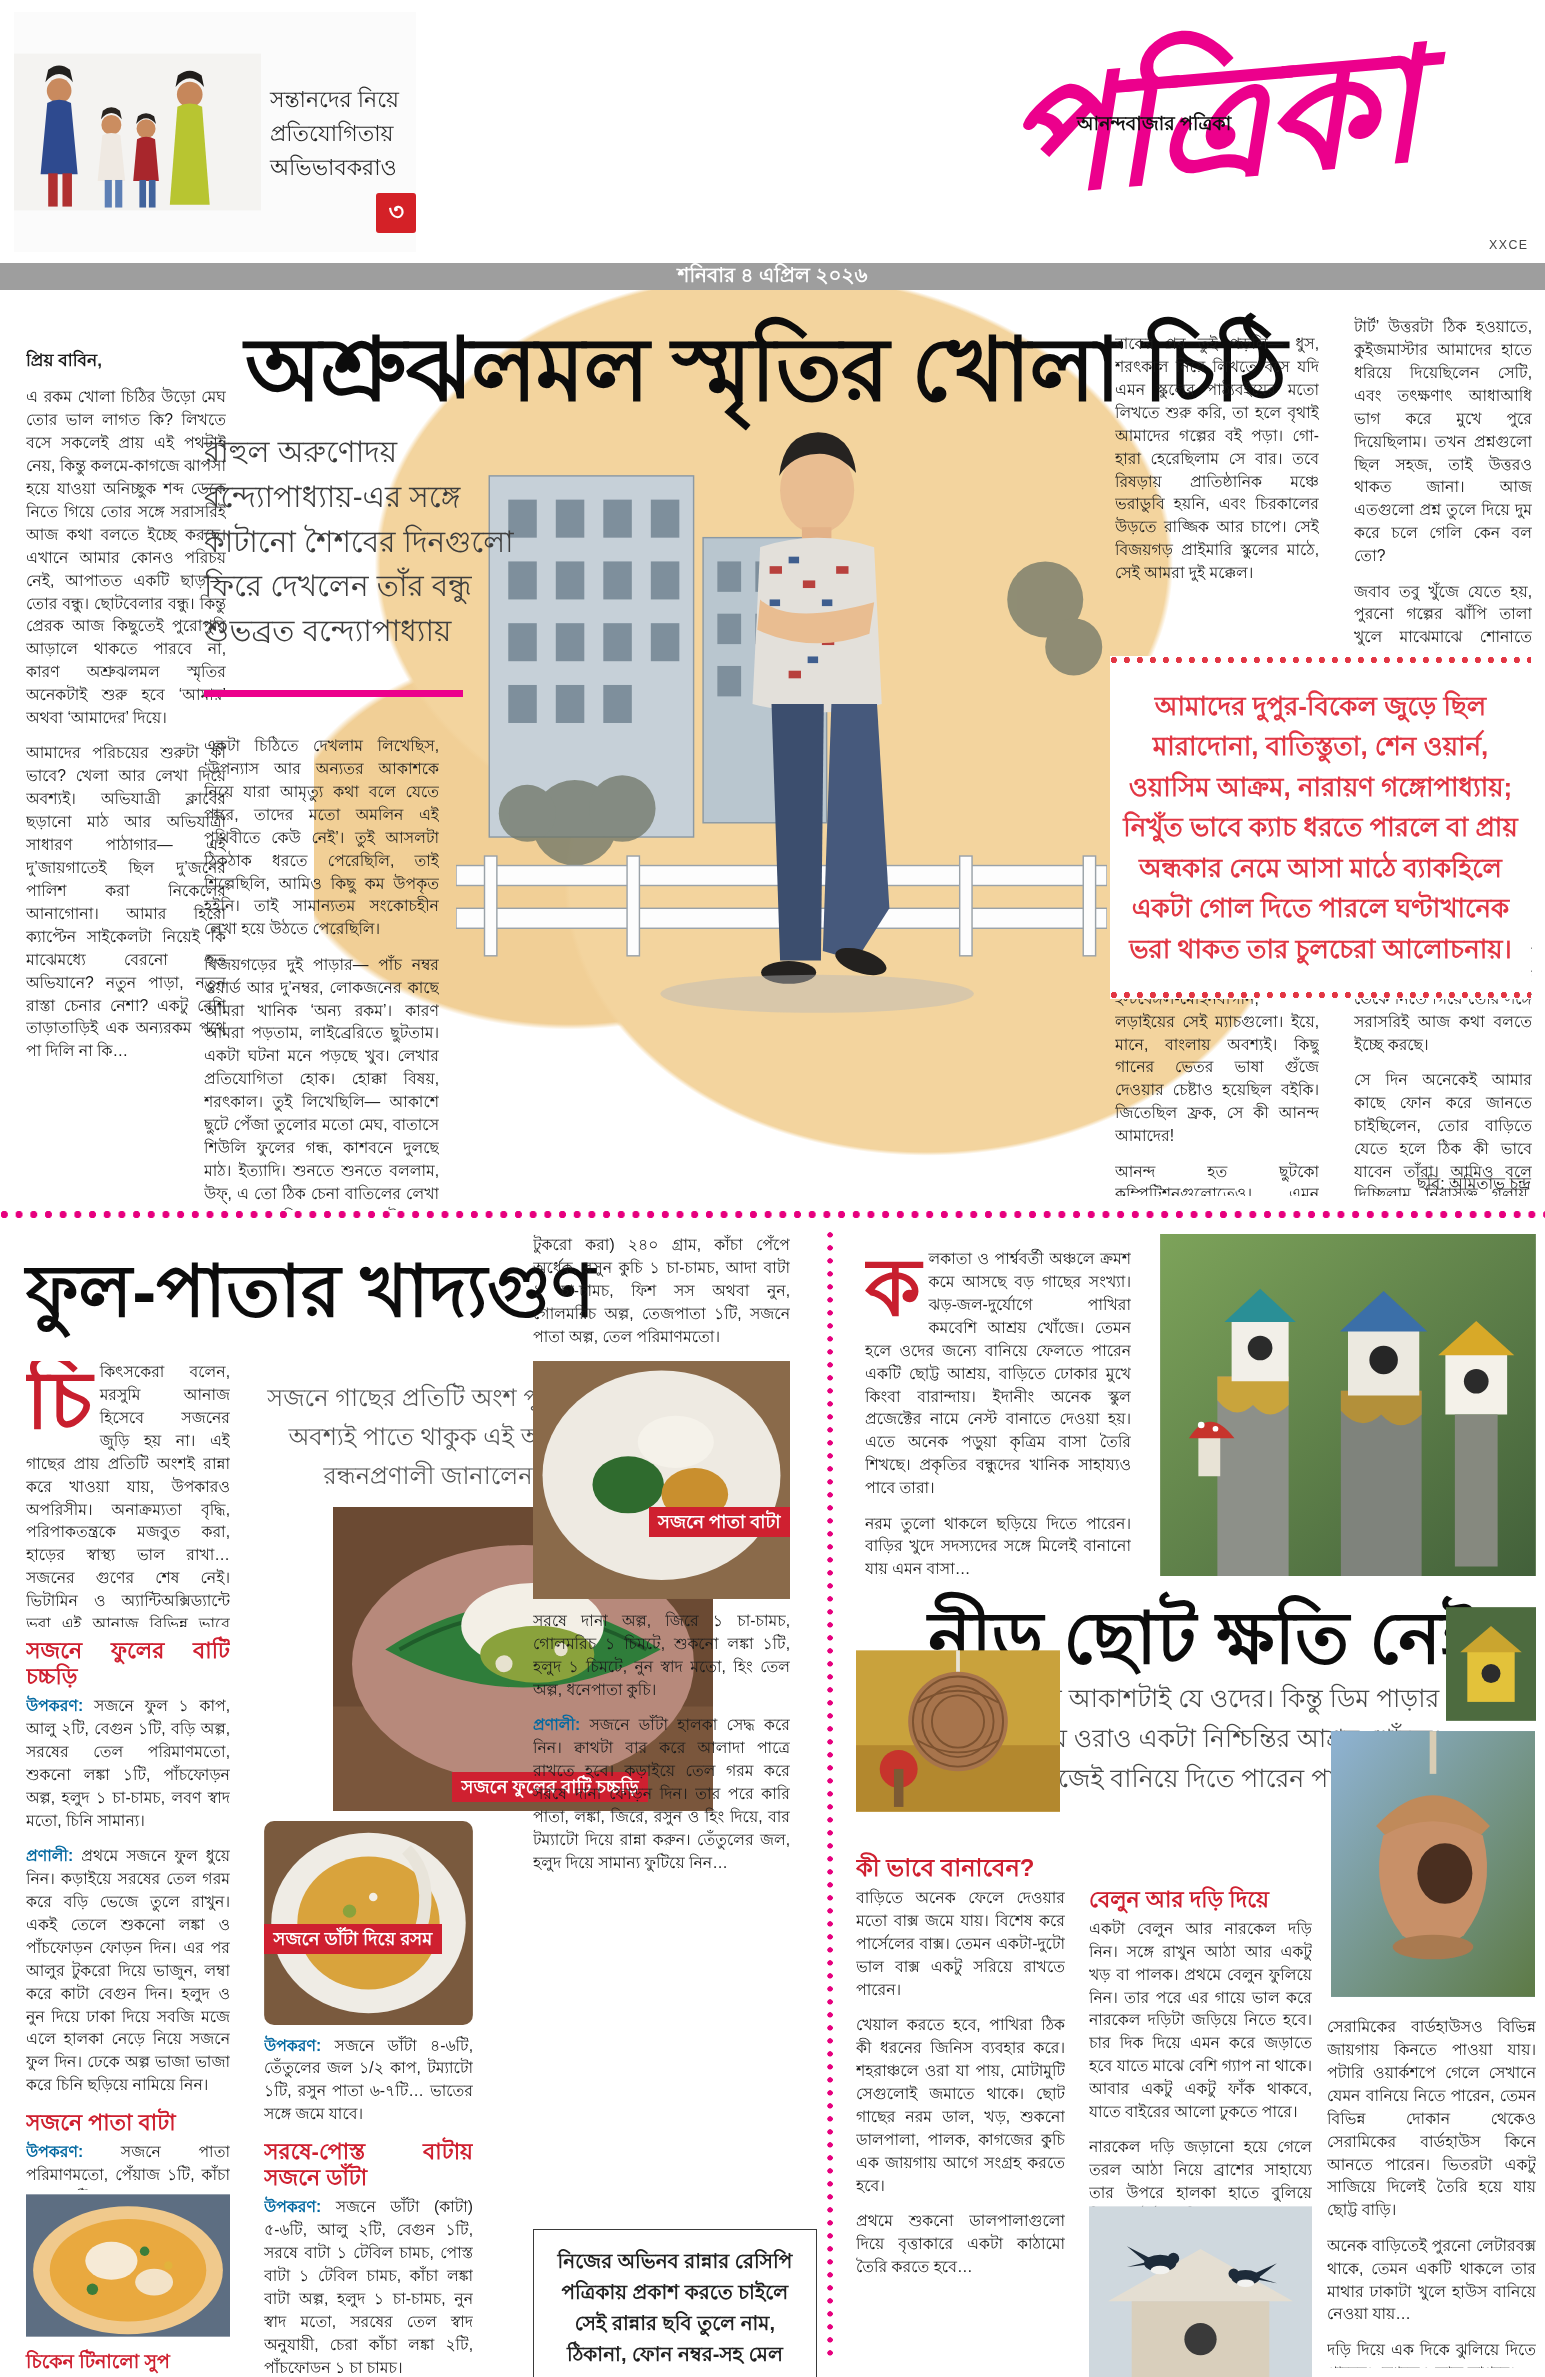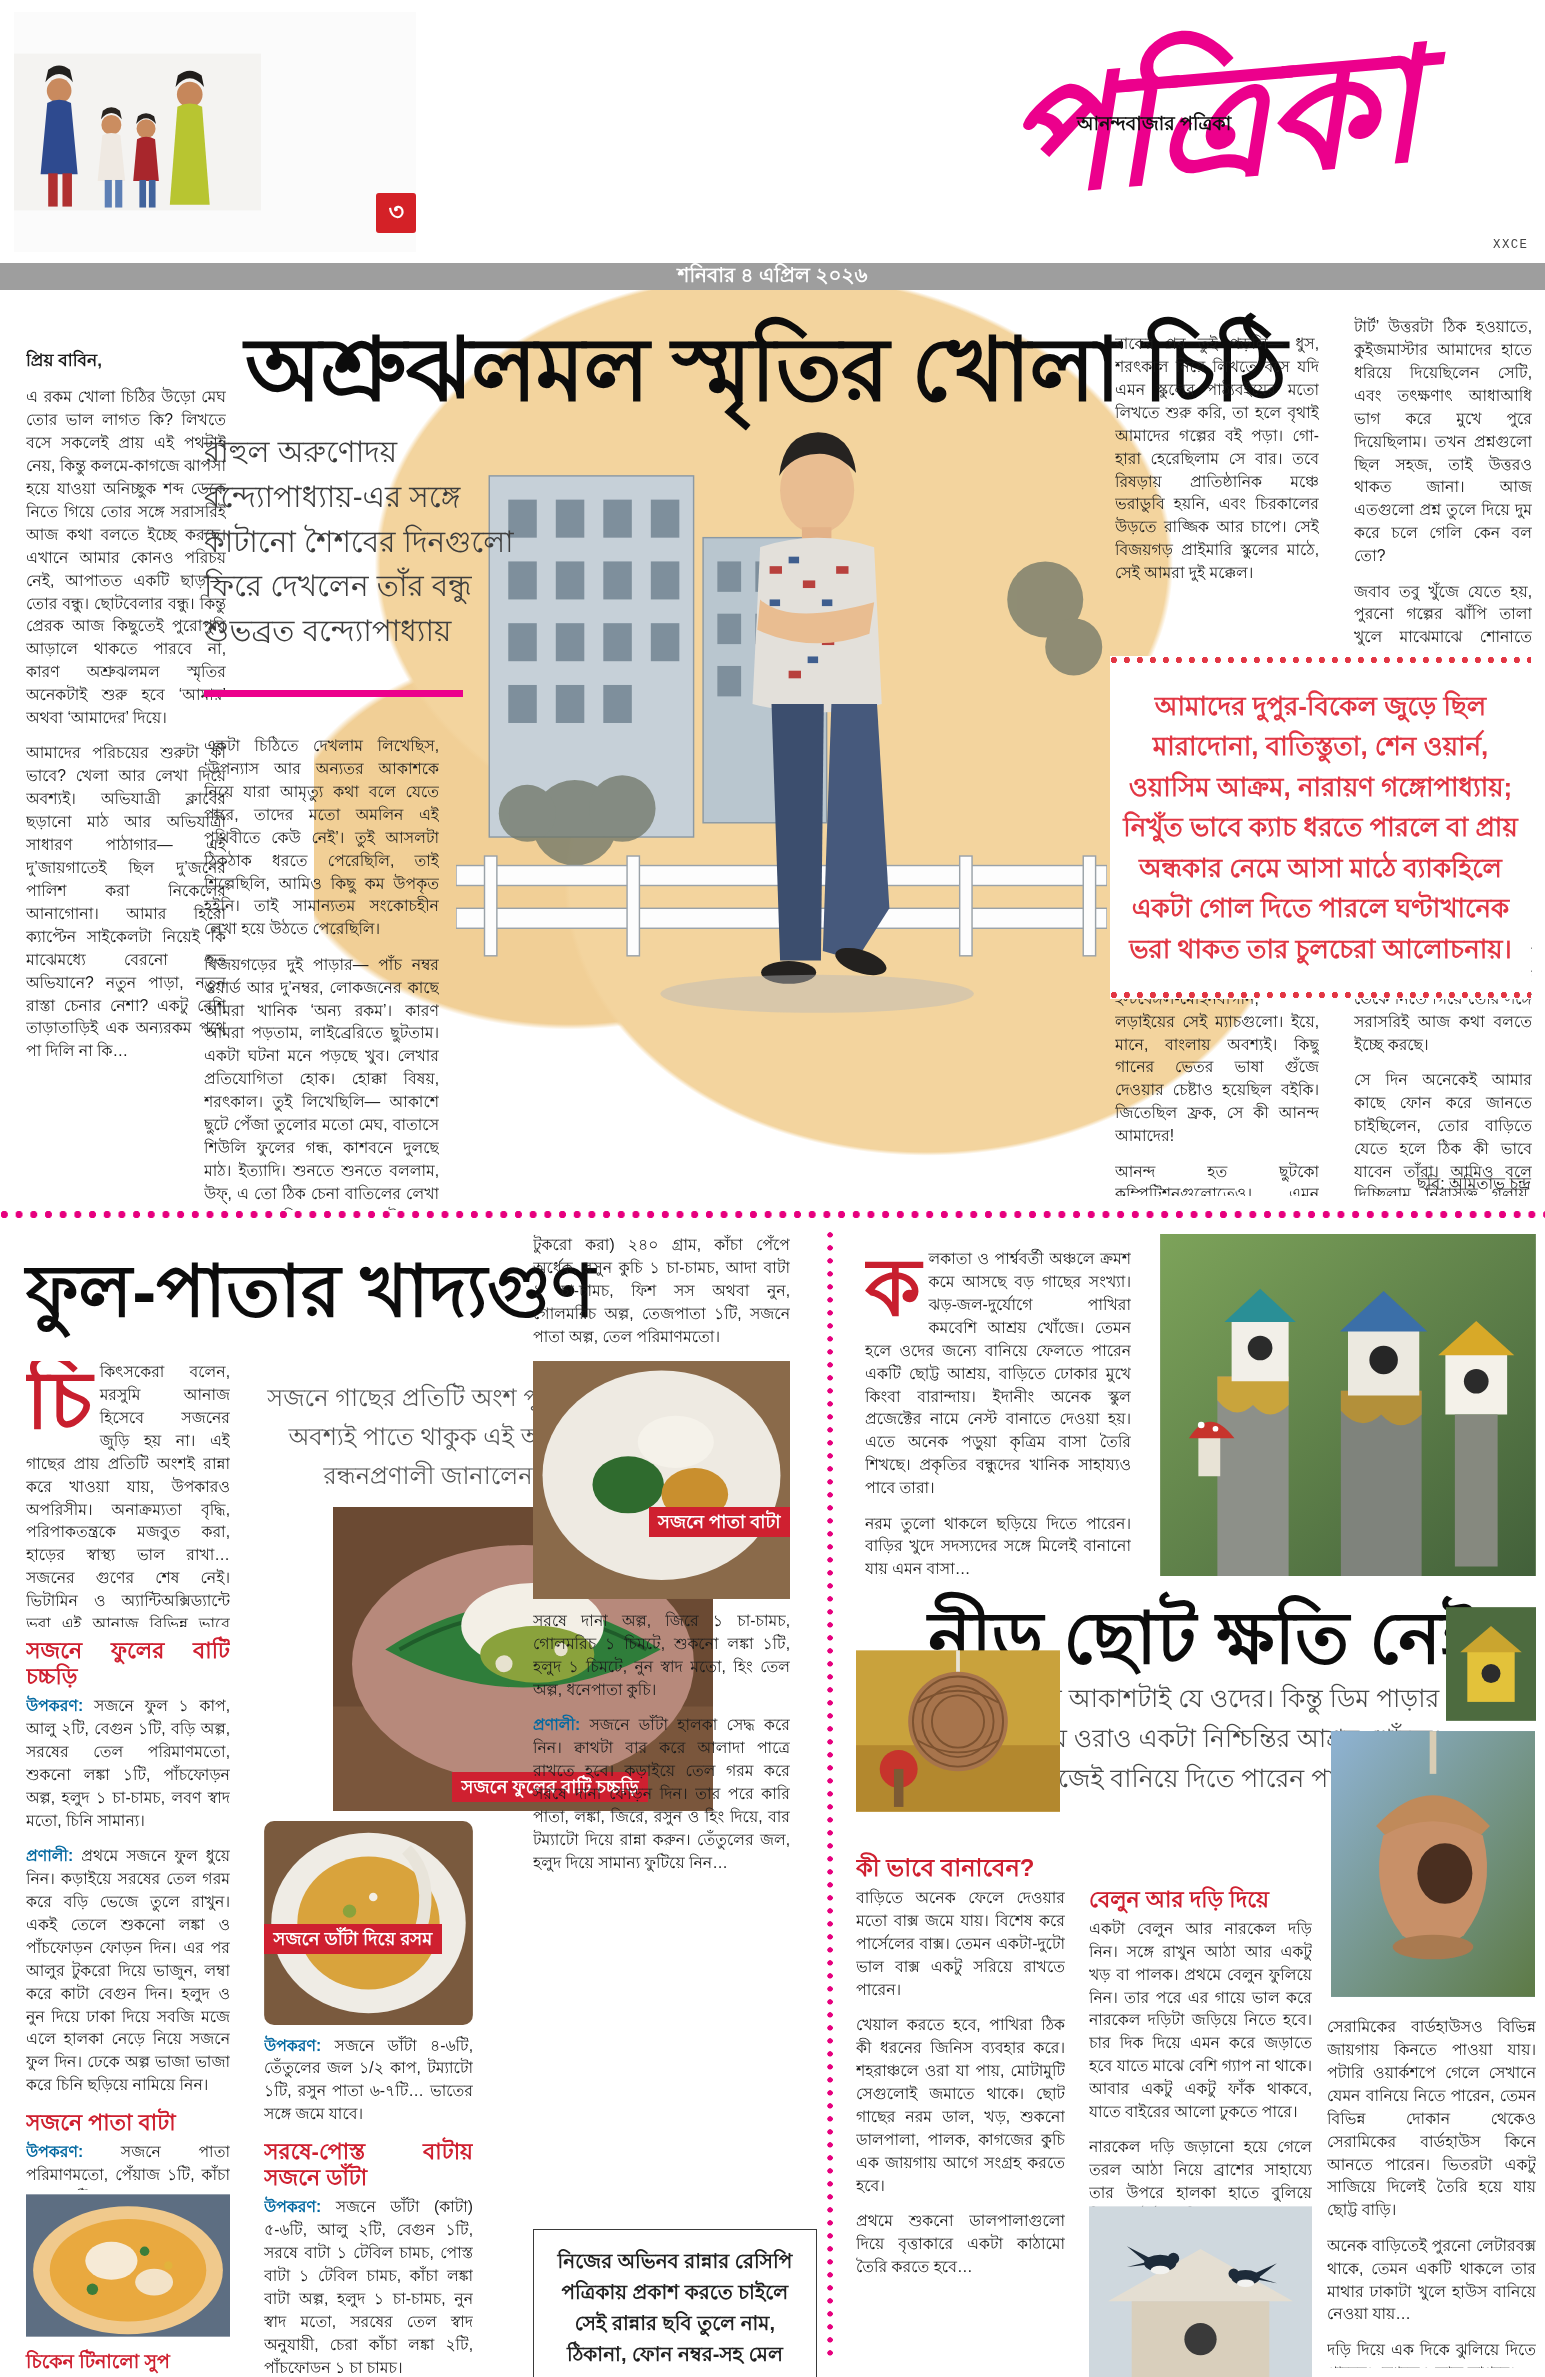--- a/index.html
+++ b/index.html
@@ -12,21 +12,21 @@
 
   
   .promo{left:14.3px;top:12px;width:402px;height:240px;display:flex;background:#fbfbfb;}
   .promo svg{flex:0 0 247px;height:100%;}
   .promo-txt{padding:71px 4.8px 0 8.6px;font-size:22px;line-height:1.55;color:#2b2b2b;position:relative;width:143px;}
   .page-badge{position:absolute;right:0;bottom:19px;width:40px;height:40px;background:#d42127;color:#fff;
               display:flex;align-items:center;justify-content:center;font-size:24px;font-weight:bold;border-radius:2.9px;}
   .paper-name{left:1077px;top:93px;font-size:19px;font-weight:bold;color:#101010;z-index:3;margin-top:16px;}
   .logo{left:906px;top:28.5px;width:613px;height:223px;font-size:157px;font-weight:800;font-style:italic;
         color:#ec008c;transform:rotate(-5deg);letter-spacing:-3.8px;z-index:2;line-height:1.2;text-align:center;}
-  .edition{right:16.6px;top:238px;font-size:12.4px;letter-spacing:1.4px;color:#444;font-family:Liberation Mono, monospace;}
+  .edition{right:16.6px;top:238px;font-size:12.4px;letter-spacing:1.4px;color:#444;}
   .datebar{left:0;top:263px;width:1545px;height:27px;background:#9e9e9e;display:flex;align-items:center;justify-content:center;}
   .datebar span{color:#fff;font-size:20px;font-weight:bold;}
 
   
   .splash{left:314px;top:290px;width:1022px;height:913px;z-index:0;
           background:radial-gradient(ellipse 55% 45% at 45% 30%,#f3d49e 70%,rgba(243,212,158,0) 71%),
                      radial-gradient(ellipse 50% 42% at 60% 65%,#f3d49e 70%,rgba(243,212,158,0) 71%),
                      radial-gradient(ellipse 40% 30% at 25% 60%,#f1cf96 68%,rgba(243,212,158,0) 70%);}
   .lead-headline{left:209px;top:302px;width:1113px;font-size:88px;font-weight:800;color:#0c0c0c;
                  white-space:nowrap;z-index:2;letter-spacing:-1px;text-align:center;}
@@ -107,20 +107,21 @@
     <circle cx="278" cy="158" r="20" fill="#c98a5e"></circle>
       <path d="M257 148 q21 -24 42 0 l-4 -16 q-17 -13 -34 0z" fill="#262220"></path>
     <path d="M259 180 q19 -10 38 0 l8 88 -54 0z" fill="#a8262c"></path>
     <rect x="264" y="266" width="14" height="58" fill="#41639c"></rect>
       <rect x="284" y="266" width="14" height="58" fill="#41639c"></rect>
 
     <circle cx="370" cy="86" r="27" fill="#c6875b"></circle>
       <path d="M340 70 q30 -36 60 0 l-5 -24 q-25 -20 -50 0z" fill="#201d1b"></path>
     <path d="M344 112 q26 -14 52 0 l16 206 -84 0z" fill="#b8c531"></path>
   </svg>
+  <div class="promo-txt">সন্তানদের নিয়ে প্রতিযোগিতায় অভিভাবকরাও</div>
   <div class="page-badge">৩</div>
 </div>
 
 <div class="abs paper-name">আনন্দবাজার পত্রিকা</div>
 <div class="abs logo">পত্রিকা</div>
 <div class="abs edition">XXCE</div>
 <div class="abs datebar">
   <span>শনিবার ৪ এপ্রিল ২০২৬</span>
 </div>
 

